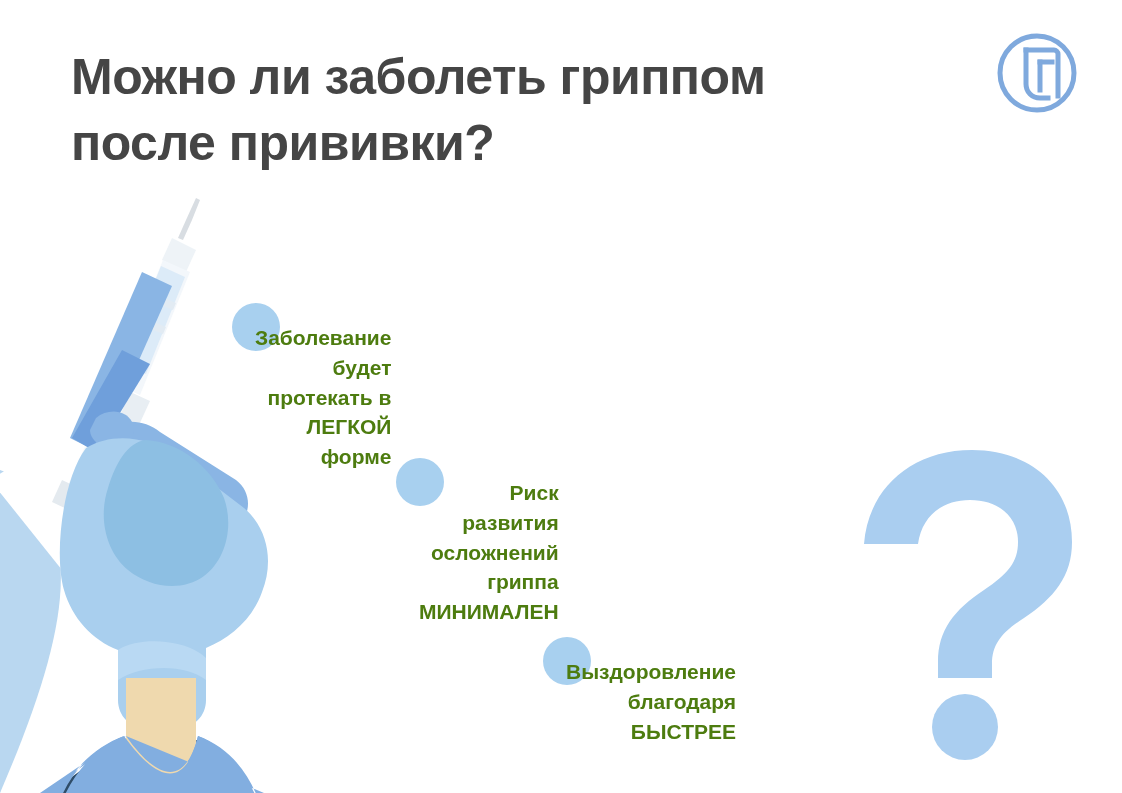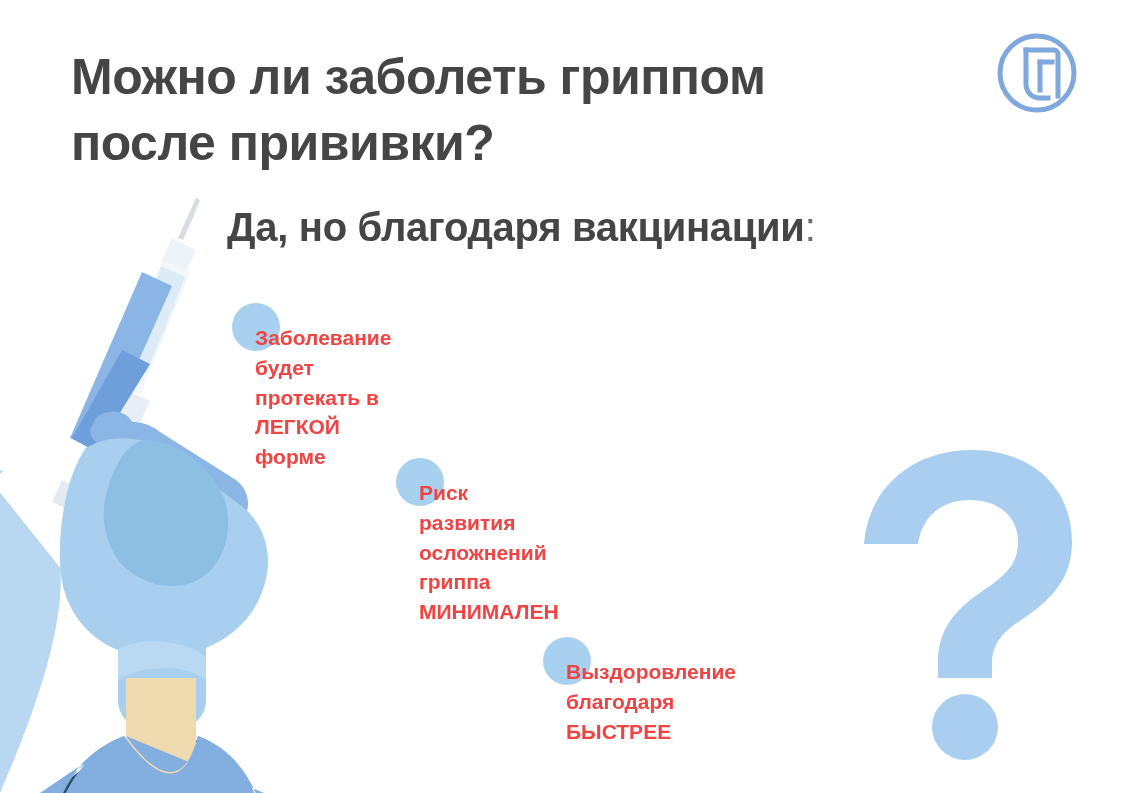--- a/index.html
+++ b/index.html
@@ -74,22 +74,23 @@
     background: #a8d0ef;
   }
   .bullet-text {
     position: absolute;
     left: 23px;
     top: 20px;
     margin: 0;
     font-size: 21px;
     font-weight: bold;
     line-height: 1.42;
-    color: #ef4444;
+    color: #4d7c0f;
     white-space: pre-line;
+    text-align: right;
   }
 
   #bullet-1 { left: 232px; top: 303px; }
   #bullet-2 { left: 396px; top: 458px; }
   #bullet-3 { left: 543px; top: 637px; }
 
   
   .qmark {
     position: absolute;
     left: 862px;
@@ -162,21 +163,20 @@
 после прививки?</h1>
 
   <svg class="logo" viewBox="0 0 82 82" aria-hidden="true">
     <circle cx="41" cy="41" r="37" fill="none" stroke="#7fa9dd" stroke-width="5"></circle>
     <path d="M30 18 L30 52 C30 60 36 66 44 66 L52 66" fill="none" stroke="#7fa9dd" stroke-width="5" stroke-linecap="square"></path>
     <path d="M30 18 L58 18 C60 18 62 20 62 22 L62 64" fill="none" stroke="#7fa9dd" stroke-width="5" stroke-linecap="square"></path>
     <path d="M44 30 L44 58" fill="none" stroke="#7fa9dd" stroke-width="5" stroke-linecap="square"></path>
     <path d="M44 30 L56 30" fill="none" stroke="#7fa9dd" stroke-width="5" stroke-linecap="square"></path>
   </svg>
 
-  <p class="subtitle"><span>Да, но благодаря вакцинации</span><span class="colon">:</span></p>
 
   <div class="bullet" id="bullet-1">
     <span class="bullet-dot"></span>
     <p class="bullet-text">Заболевание будет
 протекать в ЛЕГКОЙ
 форме</p>
   </div>
 
   <div class="bullet" id="bullet-2">
     <span class="bullet-dot"></span>

